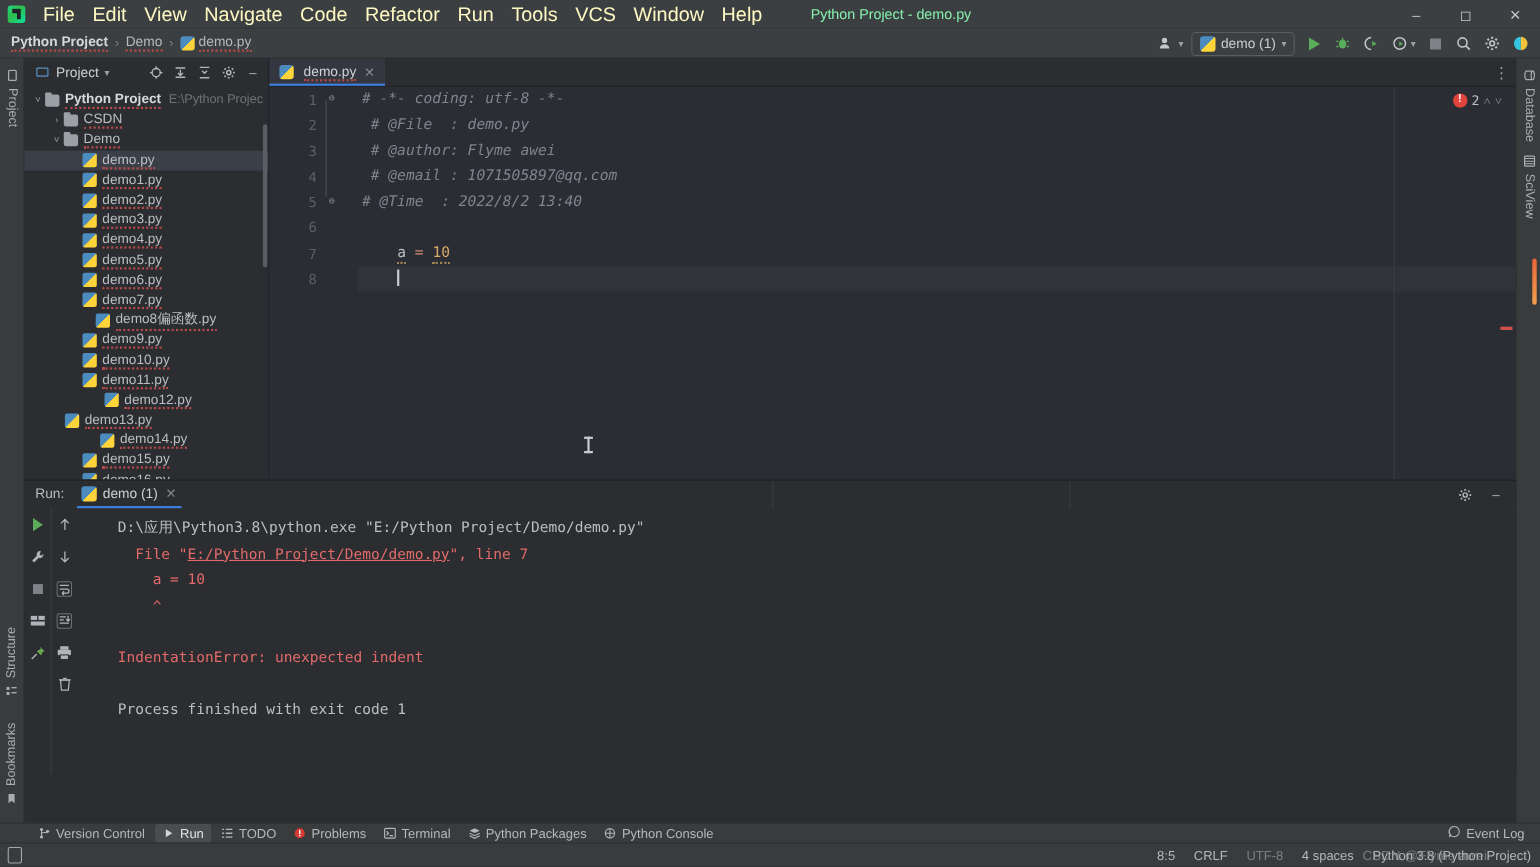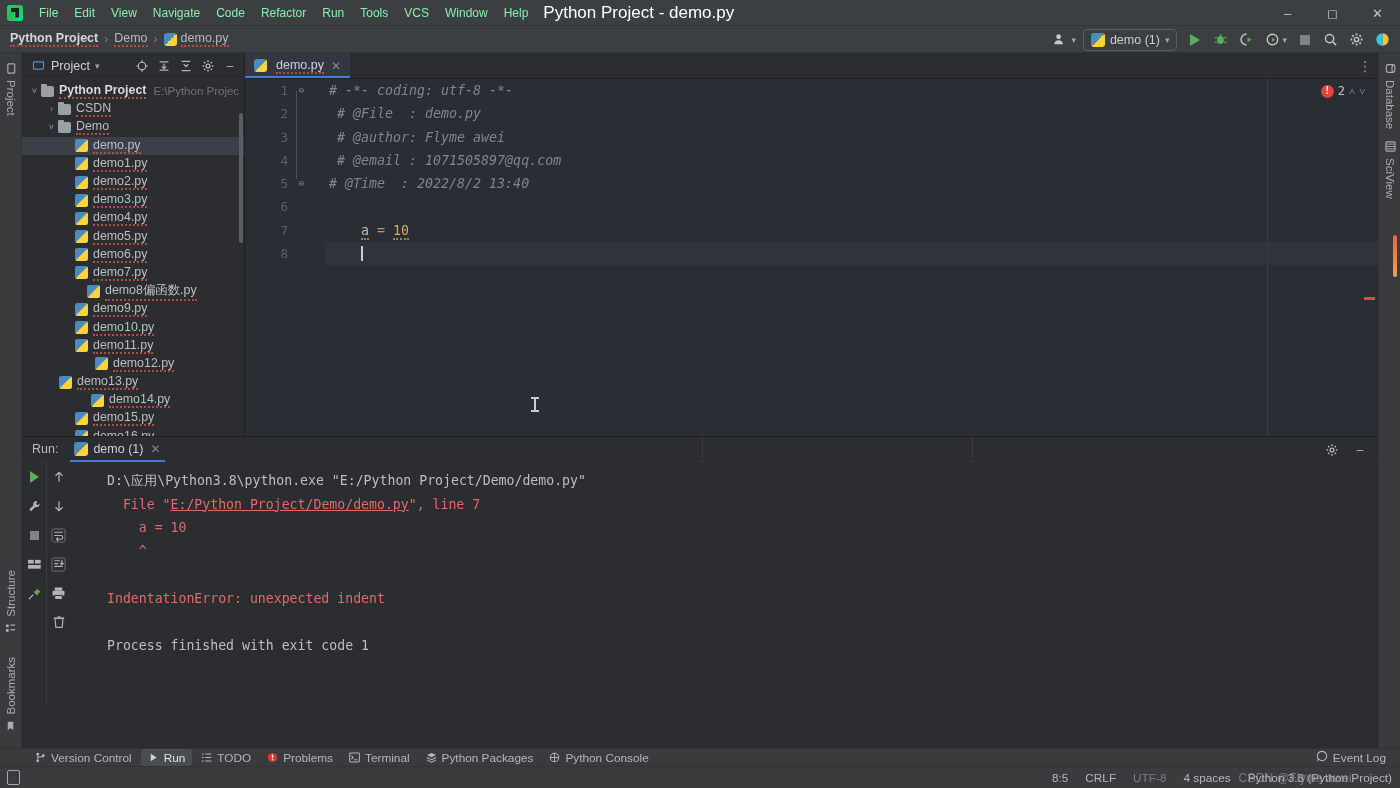--- a/index.html
+++ b/index.html
@@ -23,25 +23,25 @@
     background: linear-gradient(135deg,#21d789 0%,#2fbd4a 40%,#0fe0a0 100%);
     border-radius: 3px; position: relative; flex: none;
   }
   .app-logo:after {
     content: ""; position: absolute; left: 4px; top: 3px;
     width: 8px; height: 10px; background: #1f2329;
     clip-path: polygon(0 0,100% 0,100% 100%,55% 100%,55% 45%,0 45%);
   }
   .menubar { display: flex; align-items: center; height: 26px; }
   .menu-item {
-    padding: 3px 8px; font-size: 12px; color: #86efac;
+    padding: 3px 8px; font-size: 18px; color: #fef9c3;
     line-height: 16px; cursor: default;
   }
   .win-title {
-    margin-left: 7px; font-size: 17px; color: #ffffff;
+    margin-left: 36px; font-size: 13px; color: #86efac;
   }
   .wincontrols {
     position: absolute; right: 0; top: 0; height: 26px;
     display: flex; align-items: center;
   }
   .wc { width: 45px; height: 26px; display: flex; align-items: center;
         justify-content: center; font-size: 13px; color: #c3c6ca; }
 
   
   .navbar {

